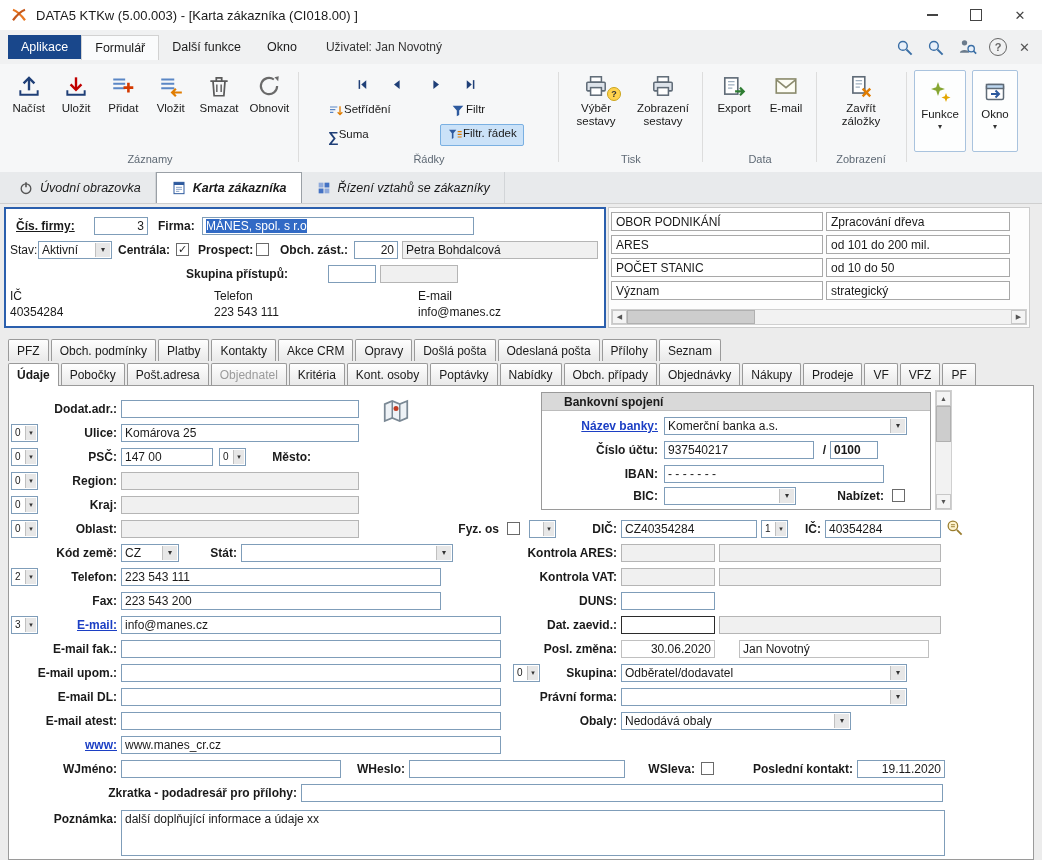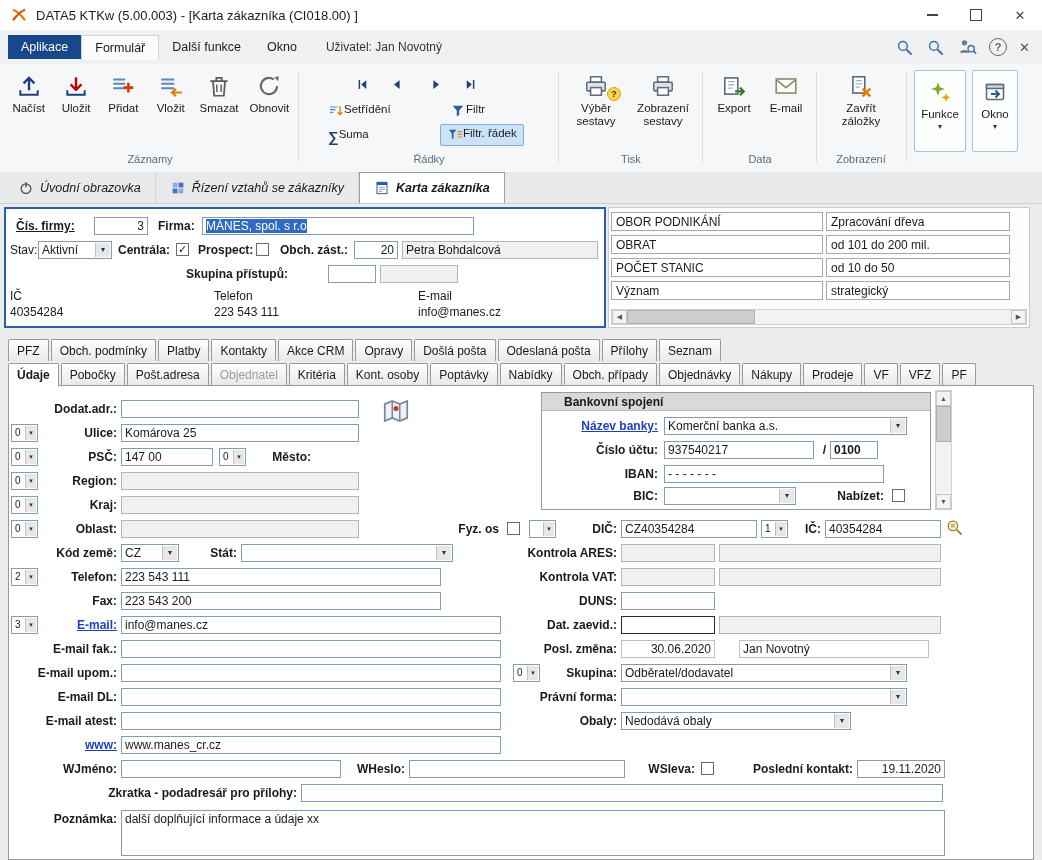--- a/index.html
+++ b/index.html
@@ -415,31 +415,31 @@
   </div>
 </div>
 
 <div id="doctabs">
   <div class="dtab" style="margin-left:4px">
     <svg class="ic">
         <use href="#i-power"></use>
       </svg>
     <span>Úvodní obrazovka</span>
   </div>
+  <div class="dtab active">
+    <svg class="ic">
+        <use href="#i-form"></use>
+      </svg>
+    <span>Karta zákazníka</span>
+  </div>
   <div class="dtab">
     <svg class="ic">
         <use href="#i-grid"></use>
       </svg>
     <span>Řízení vztahů se zákazníky</span>
-  </div>
-  <div class="dtab active">
-    <svg class="ic">
-        <use href="#i-form"></use>
-      </svg>
-    <span>Karta zákazníka</span>
   </div>
 </div>
 
 <div id="headerbar">
   <div id="custbox">
     <span class="sllbl u" style="left:10px;top:10px">Čís. firmy:</span>
     <div class="finp" style="left:88px;top:8px;width:54px;text-align:right">3</div>
     <span class="sllbl" style="left:152px;top:10px">Firma:</span>
     <div class="finp" style="left:196px;top:8px;width:272px"><span class="sel">MÁNES, spol. s r.o</span></div>
 
@@ -464,21 +464,21 @@
     <span class="stxt" style="left:4px;top:96px">40354284</span>
     <span class="stxt" style="left:208px;top:80px">Telefon</span>
     <span class="stxt" style="left:208px;top:96px">223 543 111</span>
     <span class="stxt" style="left:412px;top:80px">E-mail</span>
     <span class="stxt" style="left:412px;top:96px">info@manes.cz</span>
   </div>
 
   <div id="infopanel">
     <div class="icell" style="left:2px;top:4px;width:212px">OBOR PODNIKÁNÍ</div>
     <div class="icell" style="left:217px;top:4px;width:184px">Zpracování dřeva</div>
-    <div class="icell" style="left:2px;top:27px;width:212px">OBRAT</div>
+    <div class="icell" style="left:2px;top:27px;width:212px">ARES</div>
     <div class="icell" style="left:217px;top:27px;width:184px">od 101 do 200 mil.</div>
     <div class="icell" style="left:2px;top:50px;width:212px">POČET STANIC</div>
     <div class="icell" style="left:217px;top:50px;width:184px">od 10 do 50</div>
     <div class="icell" style="left:2px;top:73px;width:212px">Význam</div>
     <div class="icell" style="left:217px;top:73px;width:184px">strategický</div>
     <div class="sb" style="left:2px;top:101px;width:416px;height:16px">
       <div class="sb-btn" style="left:0;top:0;width:15px;height:14px">
           <span>◀</span>
         </div>
       <div class="sb-thumb" style="left:15px;top:0;width:128px;height:14px"></div>

